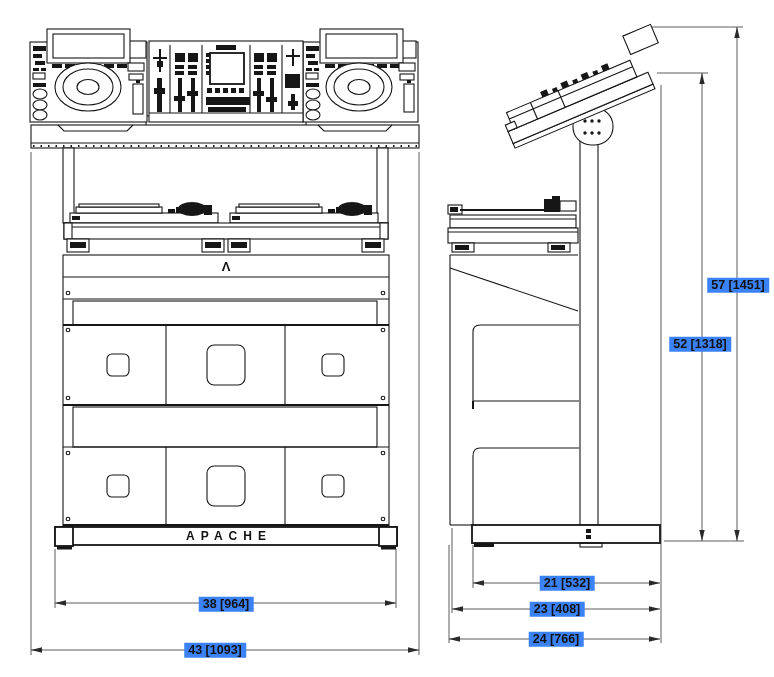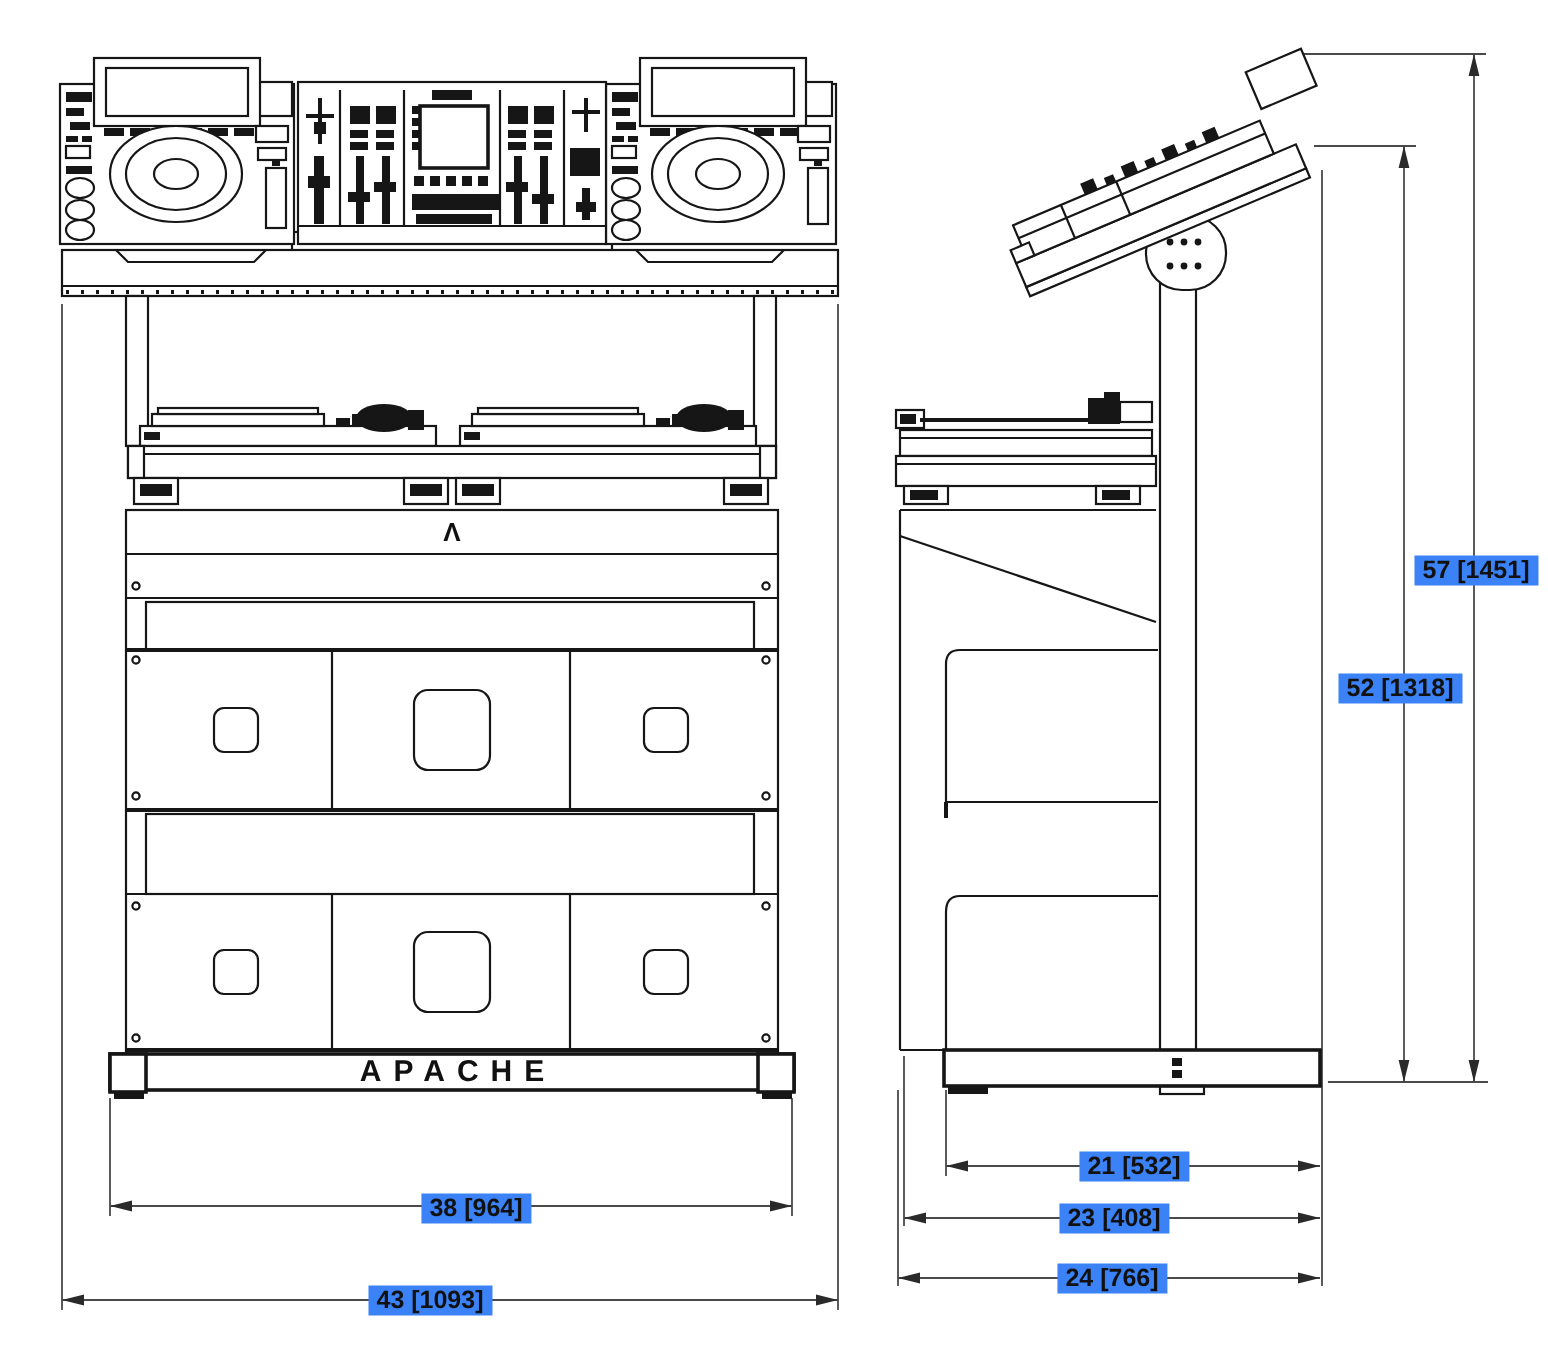--- a/index.html
+++ b/index.html
@@ -8,21 +8,21 @@
   svg{position:absolute;left:0;top:0;}
   .ln{stroke:#161616;stroke-width:1.1;fill:none;}
   .ln2{stroke:#161616;stroke-width:2;fill:none;}
   .wh{fill:#fff;stroke:#161616;stroke-width:1.1;}
   .wh2{fill:#fff;stroke:#161616;stroke-width:1.8;}
   .bk{fill:#161616;stroke:none;}
   .dm{stroke:#4a4a4a;stroke-width:0.9;fill:none;}
   .dim-label{position:absolute;transform:translate(-50%,-50%);background:#3b82f6;
              color:#111;font-size:12.5px;line-height:1;padding:1px 4px;white-space:nowrap;font-weight:bold;}
   .brand-label{position:absolute;transform:translate(-50%,-50%);color:#111;
-             font-size:15px;font-weight:bold;letter-spacing:6px;white-space:nowrap;}
+             font-size:12px;font-weight:bold;letter-spacing:6px;white-space:nowrap;}
   .logo-mark{position:absolute;transform:translate(-50%,-50%);color:#111;
              font-size:13px;font-weight:bold;}
 </style>
 </head>
 <body>
 
 <div id="stage">
 <svg width="774" height="677" viewBox="0 0 774 677">
   <defs>
     <marker id="arr" markerWidth="12" markerHeight="8" refX="11.5" refY="4" orient="auto-start-reverse" markerUnits="userSpaceOnUse">
@@ -375,21 +375,21 @@
     </g>
     <g>
       <line class="dm" x1="449" y1="639" x2="660" y2="639" marker-start="url(#arr)" marker-end="url(#arr)"></line>
     </g>
   </g>
 </svg>
 
   <div class="logo-mark" style="left:226px;top:266px;">Λ</div>
   <div class="brand-label" style="left:229px;top:536px;">APACHE</div>
 
-  <div class="dim-label" style="left:226px;top:604px;margin-left:12px;">38 [964]</div>
+  <div class="dim-label" style="left:226px;top:604px;">38 [964]</div>
   <div class="dim-label" style="left:215px;top:650px;">43 [1093]</div>
 
   <div class="dim-label" style="left:738px;top:285px;">57 [1451]</div>
   <div class="dim-label" style="left:700px;top:308px;margin-top:36px;">52 [1318]</div>
   <div class="dim-label" style="left:567px;top:583px;">21 [532]</div>
   <div class="dim-label" style="left:557px;top:609px;">23 [408]</div>
   <div class="dim-label" style="left:556px;top:639px;">24 [766]</div>
 </div>
 
 </body></html>

